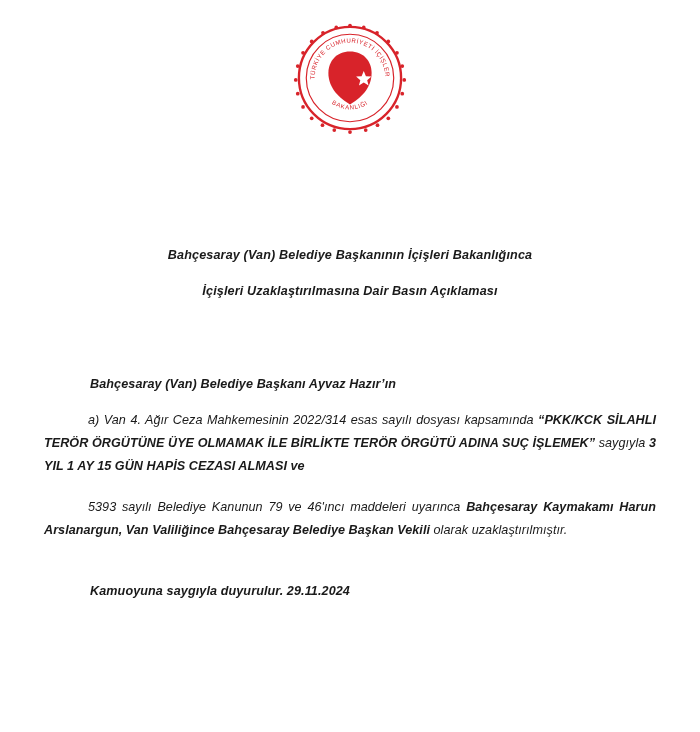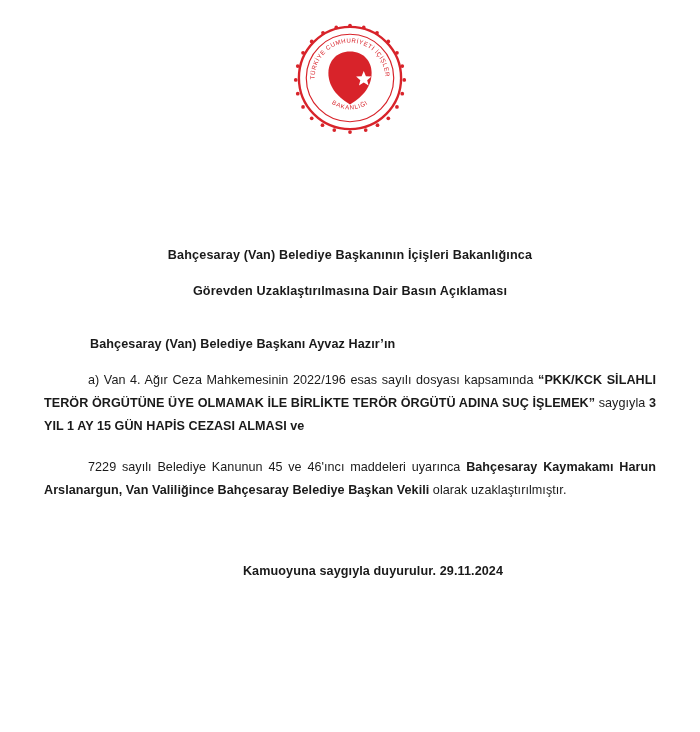--- a/index.html
+++ b/index.html
@@ -35,37 +35,38 @@
   .emblem {
     width: 118px;
     height: 112px;
     position: relative;
   }
 
   
   .doc {
     padding: 0 44px;
     box-sizing: border-box;
+    font-style: italic;
   }
   .title-block {
     margin-top: 116px;
     text-align: center;
   }
   .title-line {
     font-weight: bold;
     font-size: 12.6px;
     line-height: 1.55;
     letter-spacing: 0.15px;
   }
   .title-line.second {
     margin-top: 16px;
   }
 
   .subject {
-    margin-top: 36px;
+    margin-top: 76px;
     margin-left: 46px;
     font-weight: bold;
     font-size: 12.6px;
     letter-spacing: 0.1px;
   }
 
   p.para {
     margin: 18px 0 0 0;
     font-size: 12.6px;
     line-height: 1.82;
@@ -73,26 +74,25 @@
     text-justify: inter-word;
     letter-spacing: 0.05px;
   }
   p.para .indent {
     display: inline-block;
     width: 44px;
   }
   b { font-weight: bold; }
 
   .closing {
-    margin-top: 62px;
+    margin-top: 42px;
     margin-left: 46px;
     font-weight: bold;
     font-size: 12.6px;
     letter-spacing: 0.1px;
-    text-align: center;
   }
 </style>
 </head>
 <body>
 
 <div class="page">
 
   <div class="emblem-wrap">
     <div class="emblem">
       <svg viewBox="0 0 120 114" width="118" height="112" aria-hidden="true">
@@ -142,31 +142,31 @@
         <path d="M62 44 a11 11 0 1 0 0 22 a8.6 8.6 0 1 1 0 -22 z" fill="#ffffff"></path>
         <polygon fill="#ffffff" points="74,50 76.2,55.2 81.8,55.6 77.5,59.2 78.9,64.6 74,61.6 69.1,64.6 70.5,59.2 66.2,55.6 71.8,55.2"></polygon>
       </svg>
     </div>
   </div>
 
   <div class="doc">
 
     <div class="title-block">
       <div class="title-line">Bahçesaray (Van) Belediye Başkanının İçişleri Bakanlığınca</div>
-      <div class="title-line second">Görevden Uzaklaştırılmasına Dair Basın Açıklaması</div>
+      <div class="title-line second">İçişleri Uzaklaştırılmasına Dair Basın Açıklaması</div>
     </div>
 
     <div class="subject">Bahçesaray (Van) Belediye Başkanı Ayvaz Hazır’ın</div>
 
     <p class="para">
-      <span class="indent"></span><span>a) Van 4. Ağır Ceza Mahkemesinin 2022/196 esas sayılı dosyası kapsamında </span><b>“PKK/KCK SİLAHLI TERÖR ÖRGÜTÜNE ÜYE OLMAMAK İLE BİRLİKTE TERÖR ÖRGÜTÜ ADINA SUÇ İŞLEMEK”</b><span> saygıyla </span><b>3 YIL 1 AY 15 GÜN HAPİS CEZASI ALMASI ve</b>
+      <span class="indent"></span><span>a) Van 4. Ağır Ceza Mahkemesinin 2022/314 esas sayılı dosyası kapsamında </span><b>“PKK/KCK SİLAHLI TERÖR ÖRGÜTÜNE ÜYE OLMAMAK İLE BİRLİKTE TERÖR ÖRGÜTÜ ADINA SUÇ İŞLEMEK”</b><span> saygıyla </span><b>3 YIL 1 AY 15 GÜN HAPİS CEZASI ALMASI ve</b>
     </p>
 
 
 
     <p class="para">
-      <span class="indent"></span><span>7229 sayılı Belediye Kanunun 45 ve 46'ıncı maddeleri uyarınca </span><b>Bahçesaray Kaymakamı Harun Arslanargun, Van Valiliğince Bahçesaray Belediye Başkan Vekili</b><span> olarak uzaklaştırılmıştır.</span>
+      <span class="indent"></span><span>5393 sayılı Belediye Kanunun 79 ve 46'ıncı maddeleri uyarınca </span><b>Bahçesaray Kaymakamı Harun Arslanargun, Van Valiliğince Bahçesaray Belediye Başkan Vekili</b><span> olarak uzaklaştırılmıştır.</span>
     </p>
 
     <div class="closing">Kamuoyuna saygıyla duyurulur. 29.11.2024</div>
 
   </div>
 </div>
 
 </body></html>

